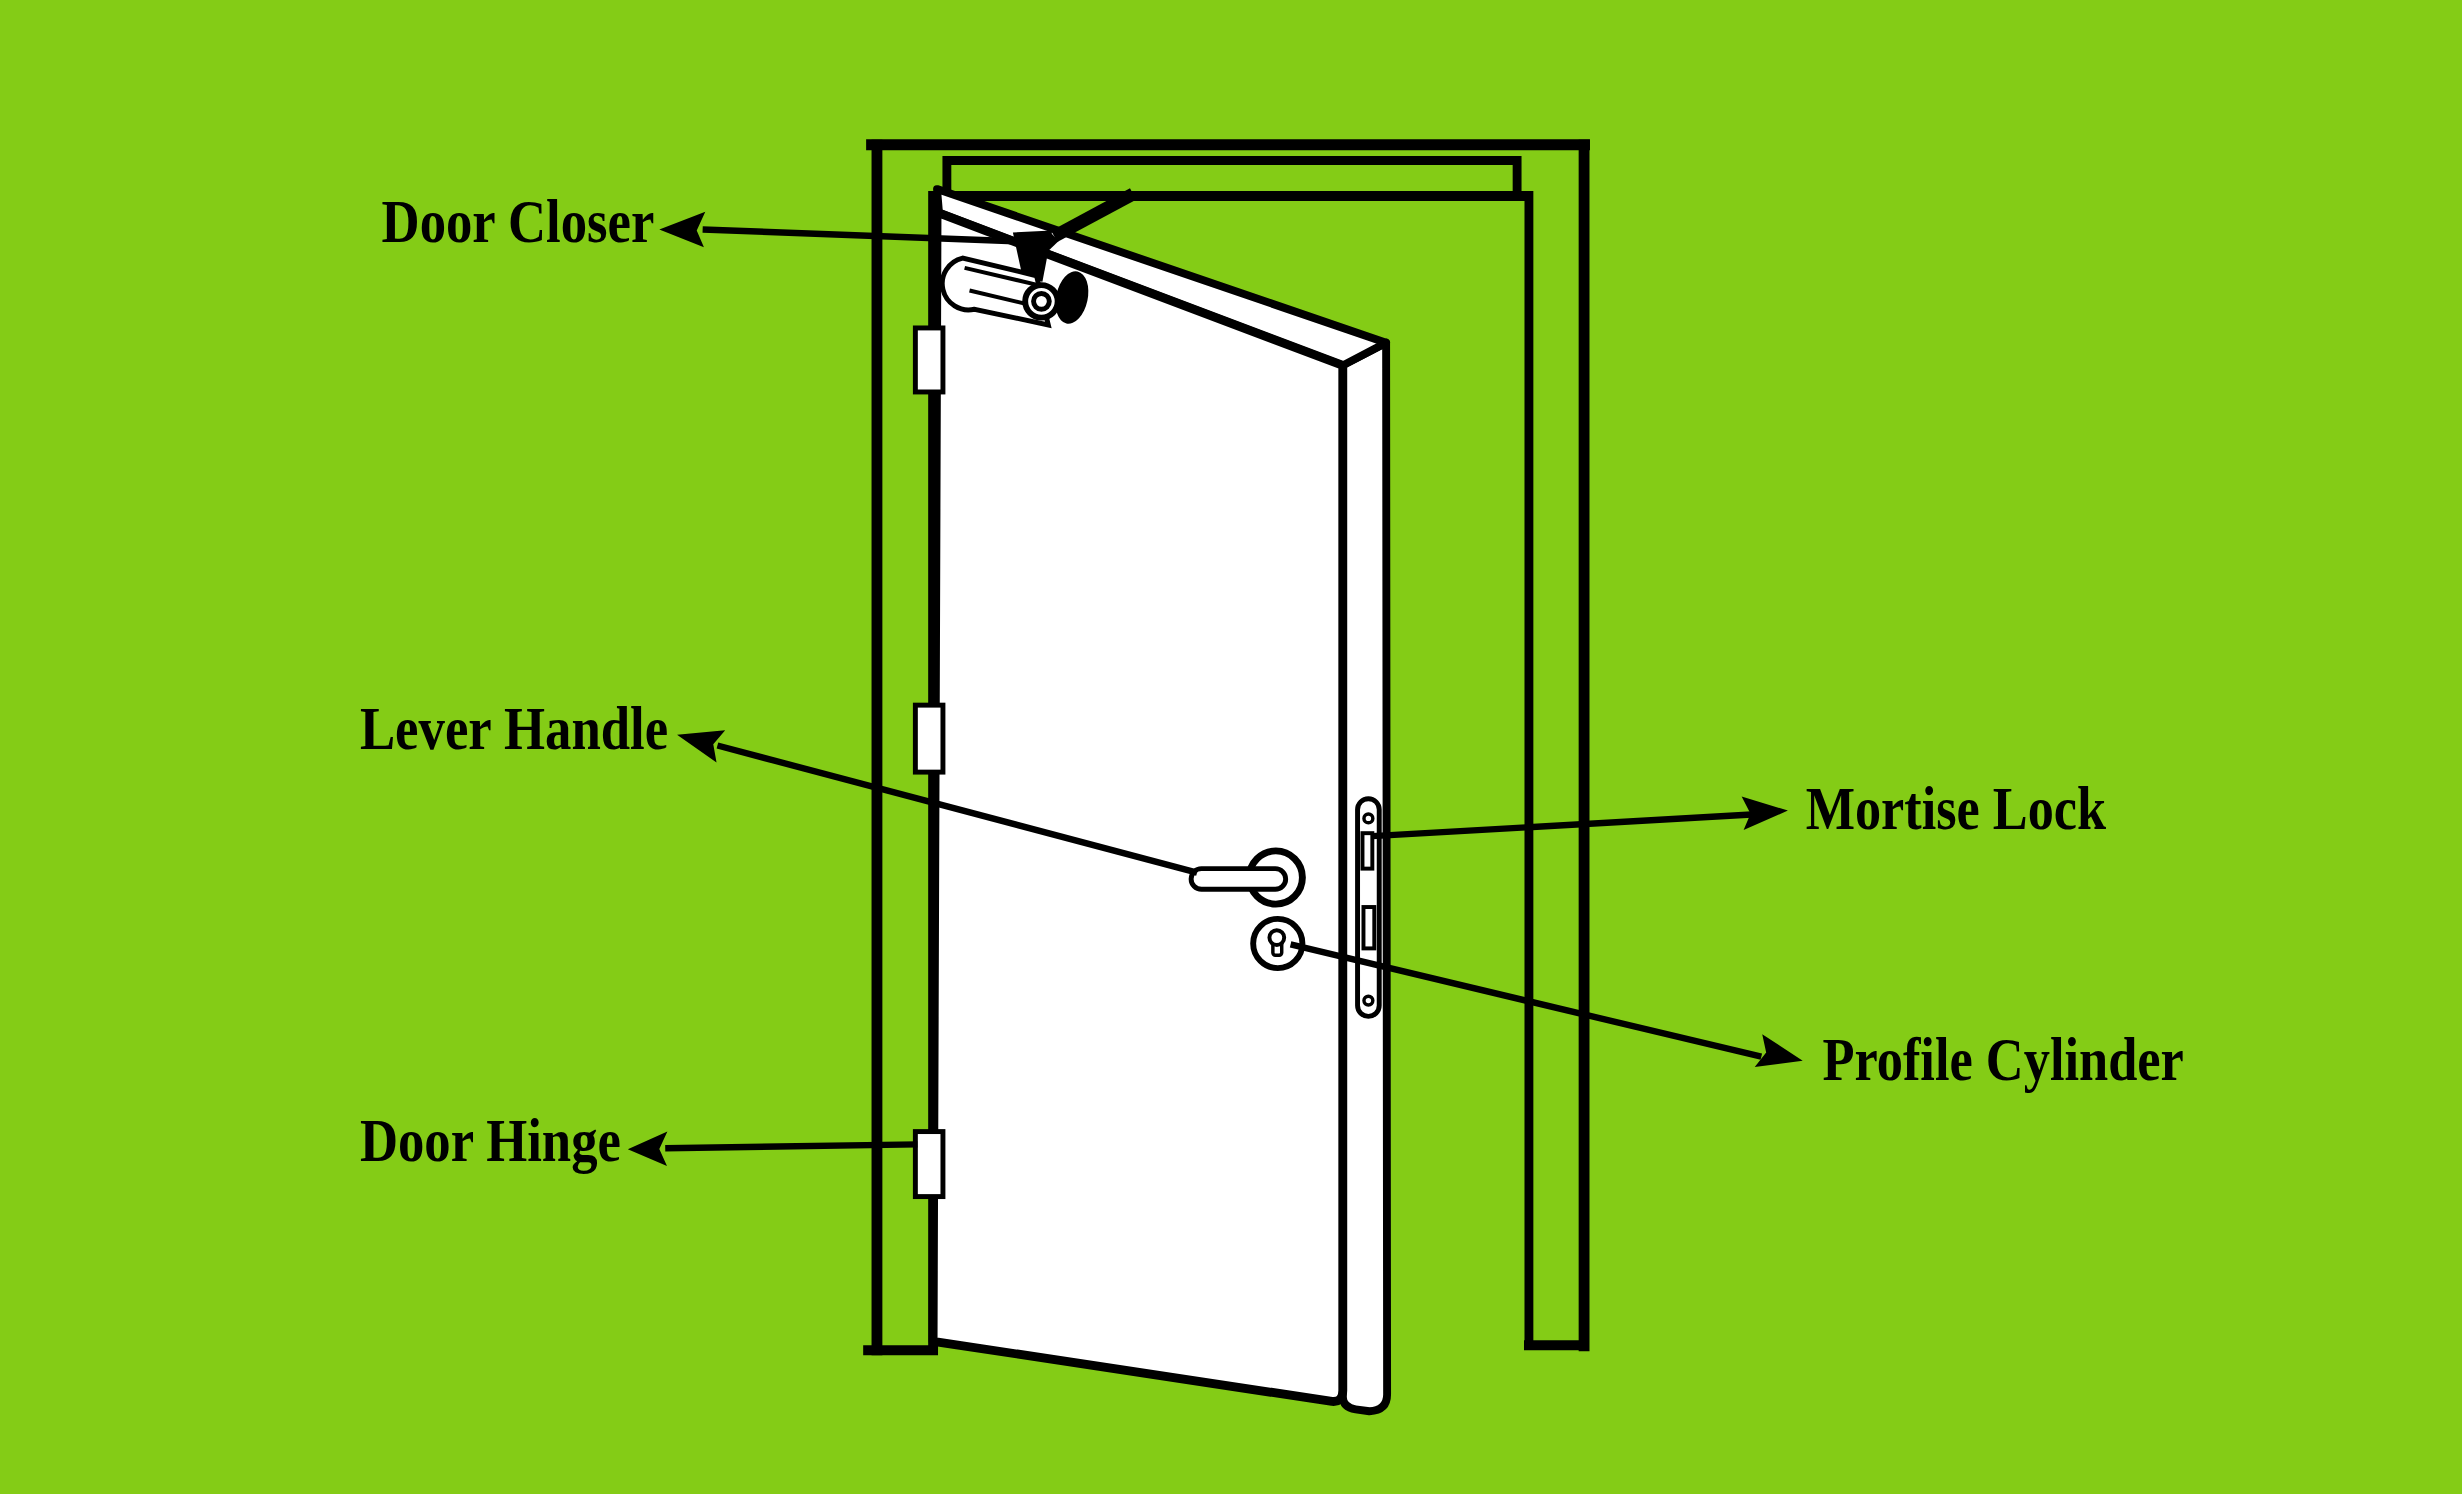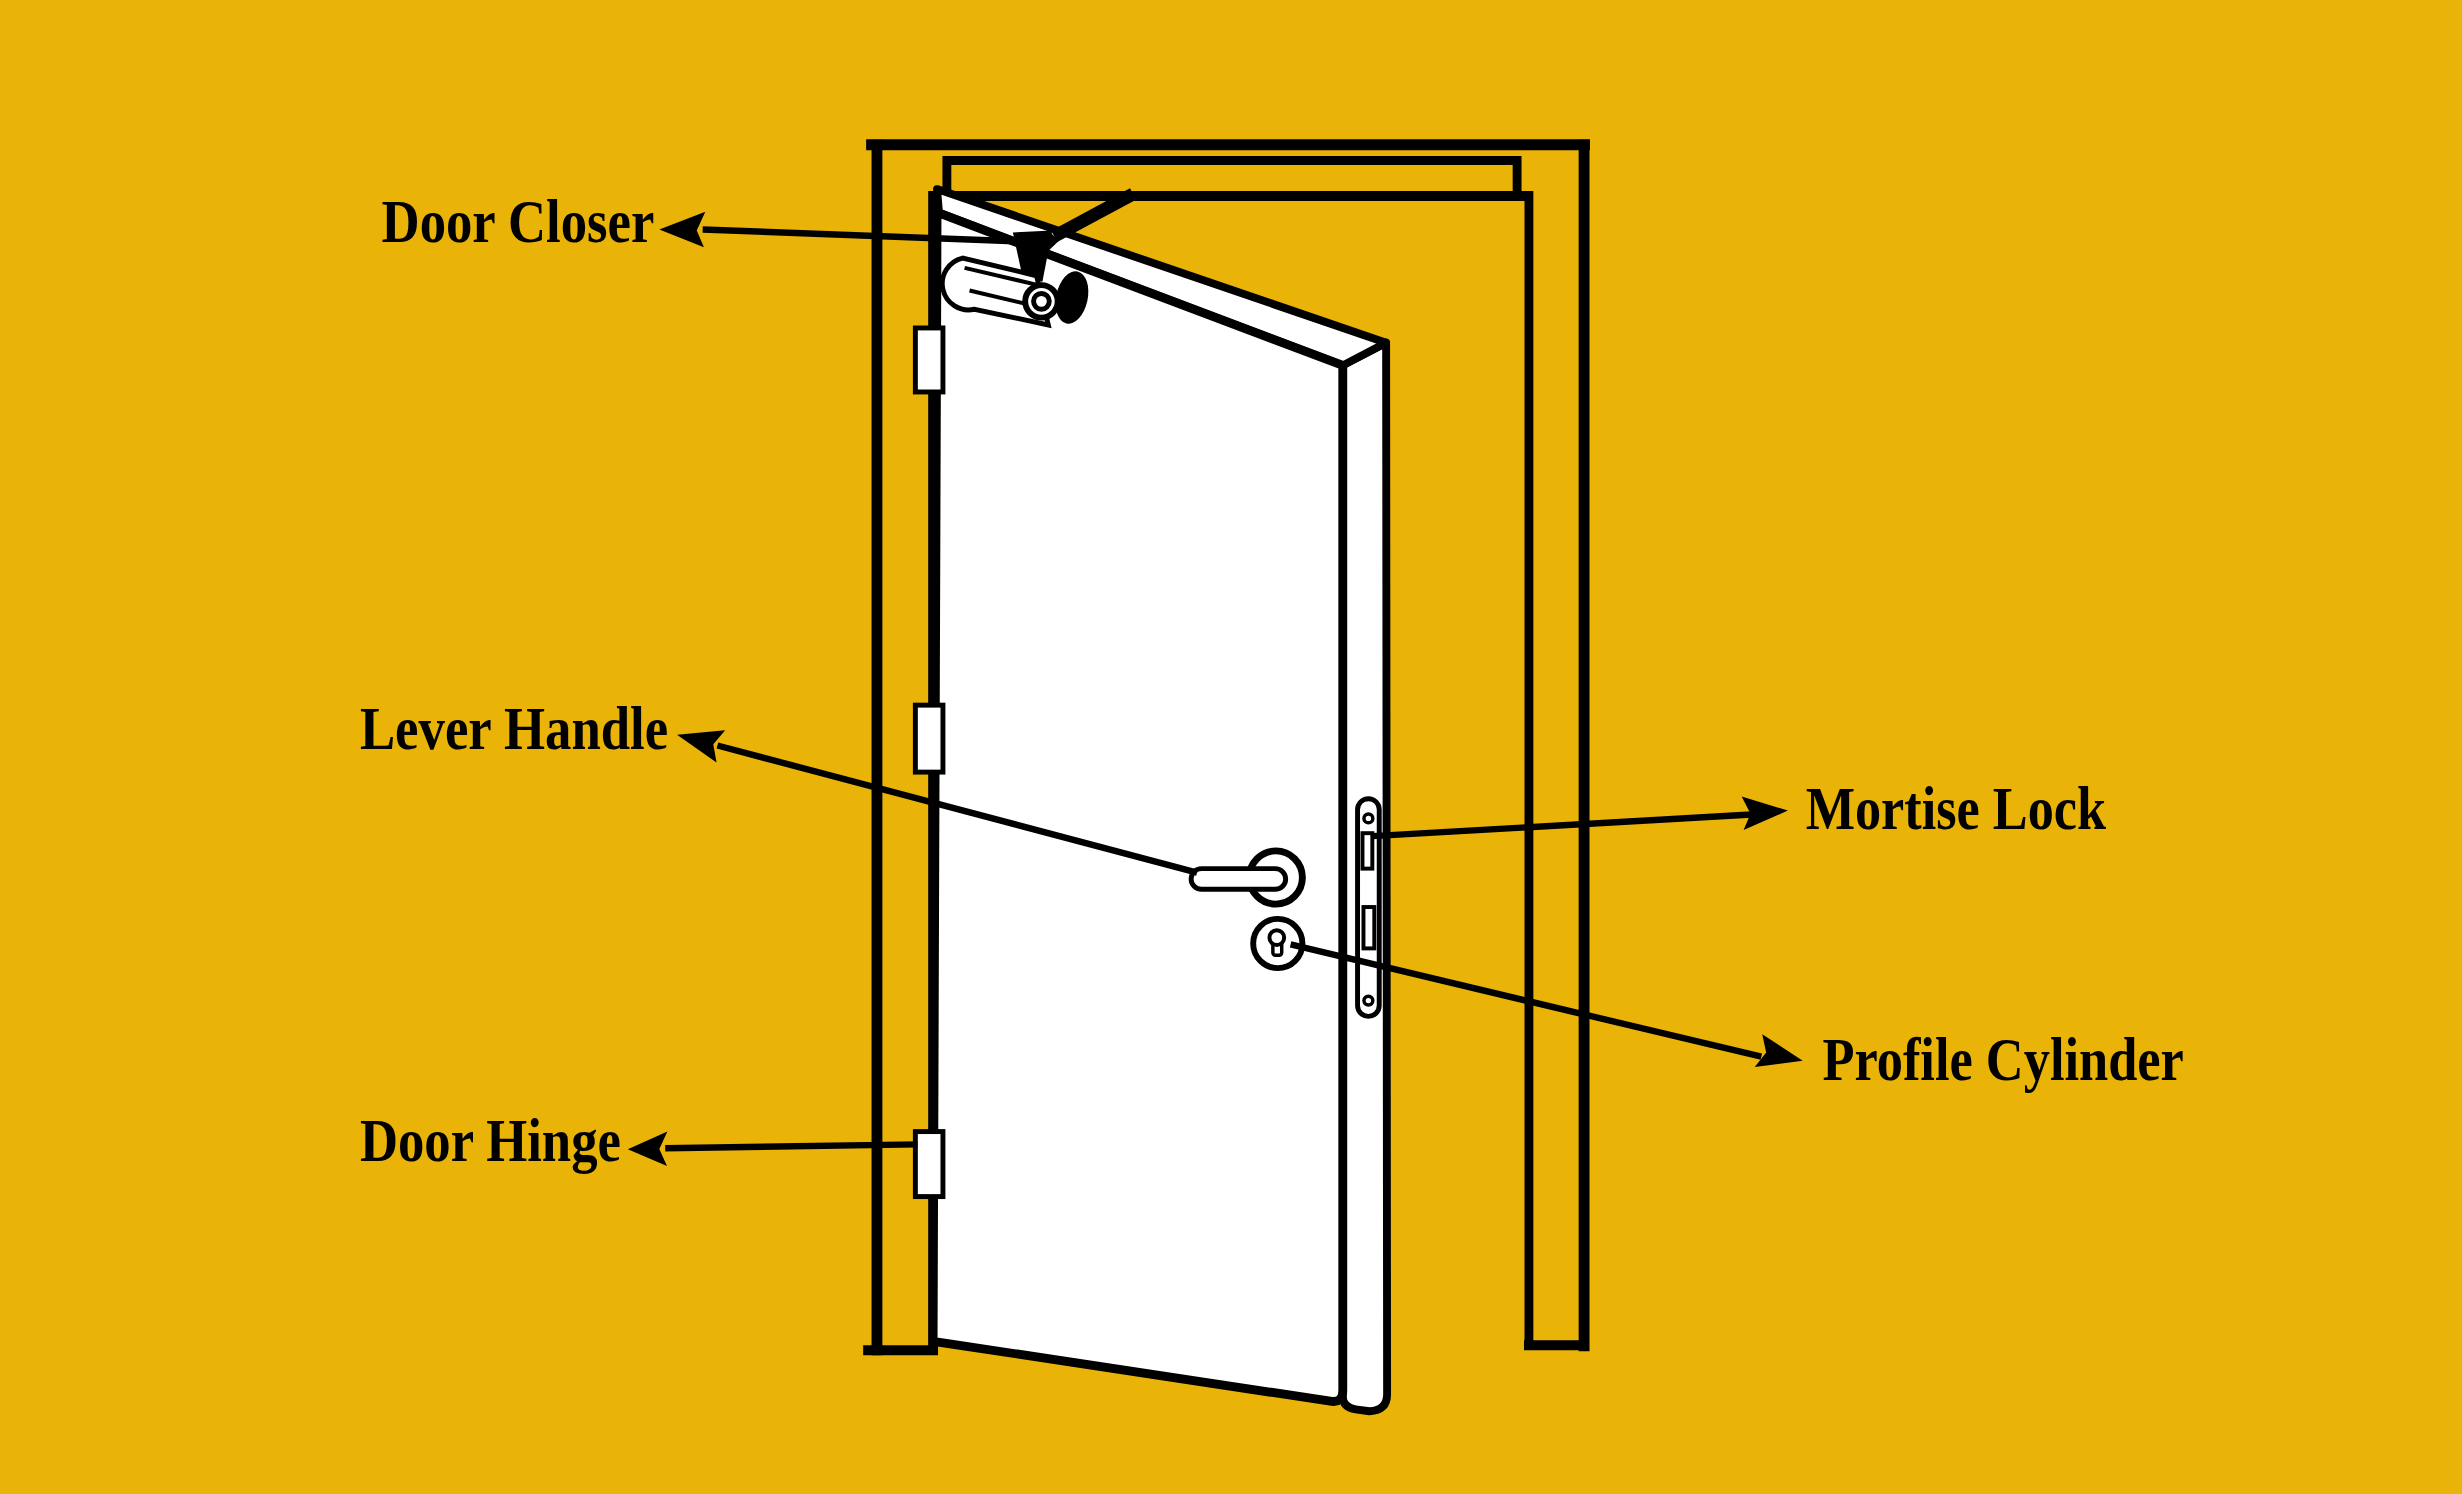--- a/index.html
+++ b/index.html
@@ -1,16 +1,16 @@
 <!DOCTYPE html>
 <html><head>
 <meta charset="utf-8">
 <style>
   html,body{margin:0;padding:0;background:#ffffff;}
-  .stage{position:relative;width:2463px;height:1494px;background:#eab308;overflow:hidden;}
+  .stage{position:relative;width:2463px;height:1494px;background:#84cc16;overflow:hidden;}
   svg{display:block;}
   text.diagram-label{
     font-family:"Liberation Serif","DejaVu Serif",serif;
     font-weight:bold;
     font-size:62px;
     fill:#000;
   }
 </style>
 </head>
 <body>

